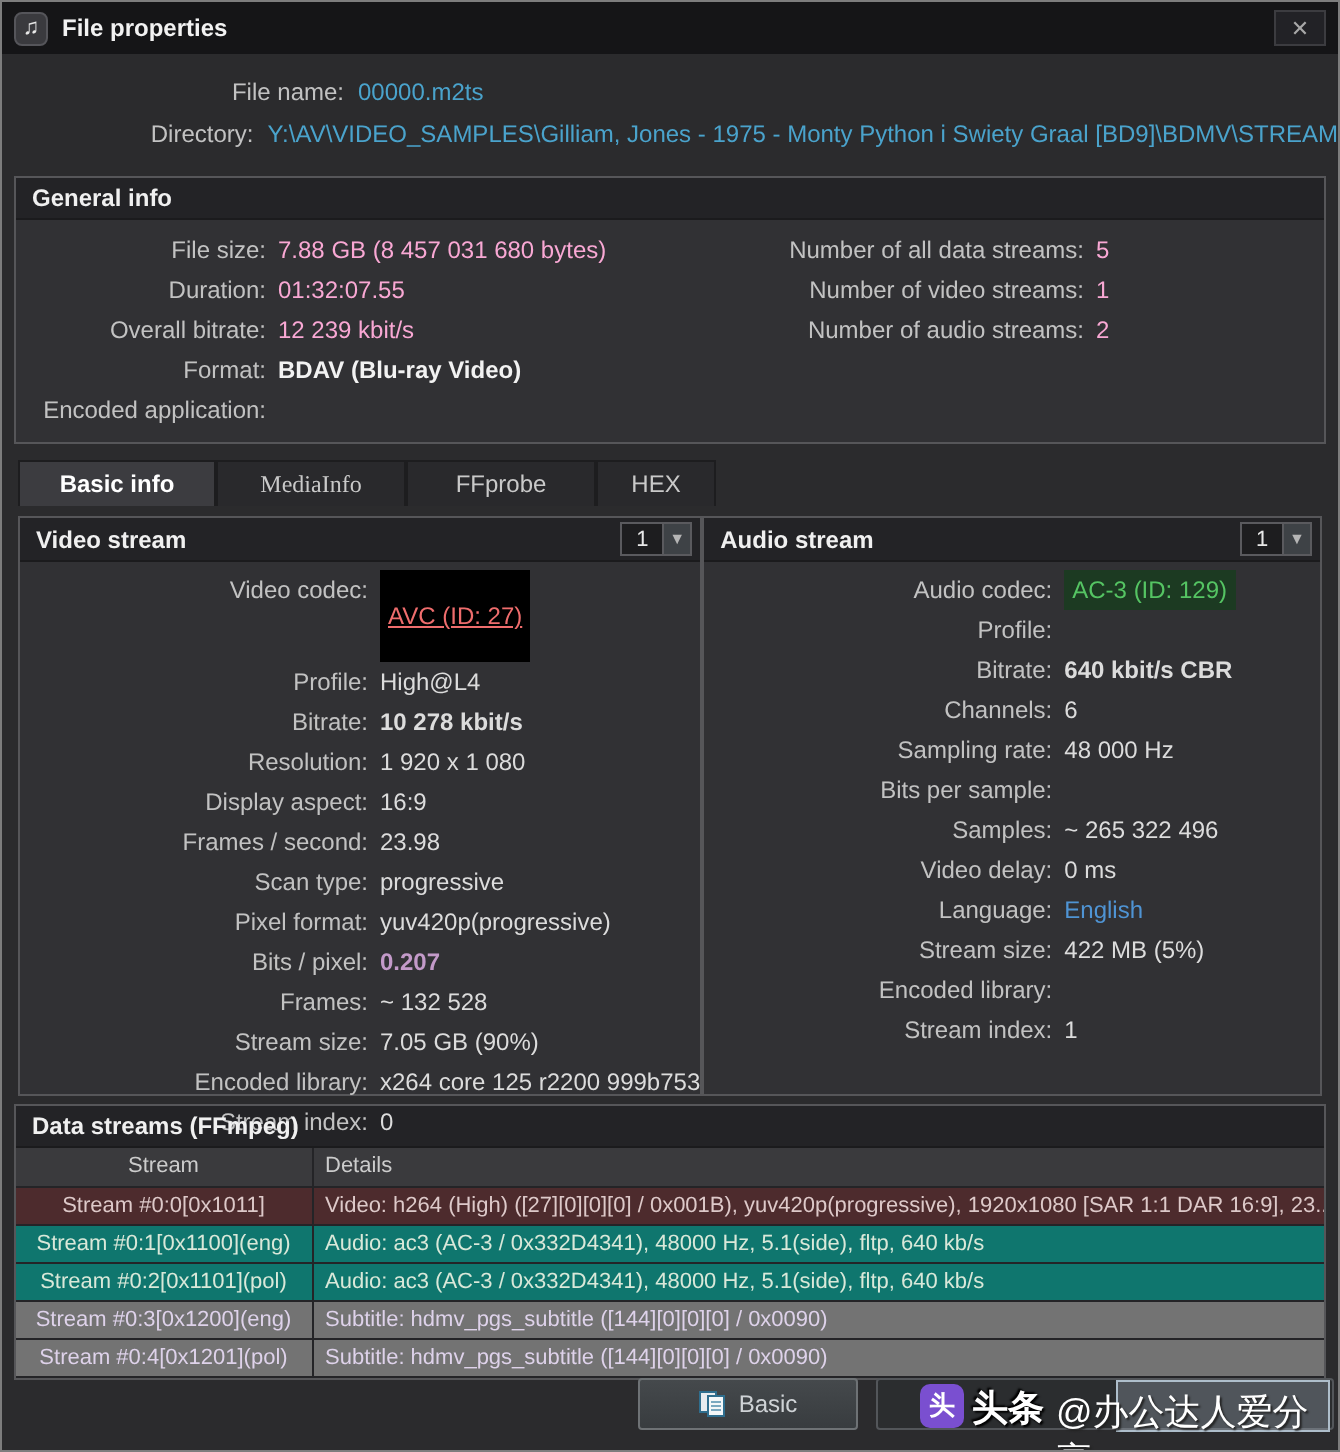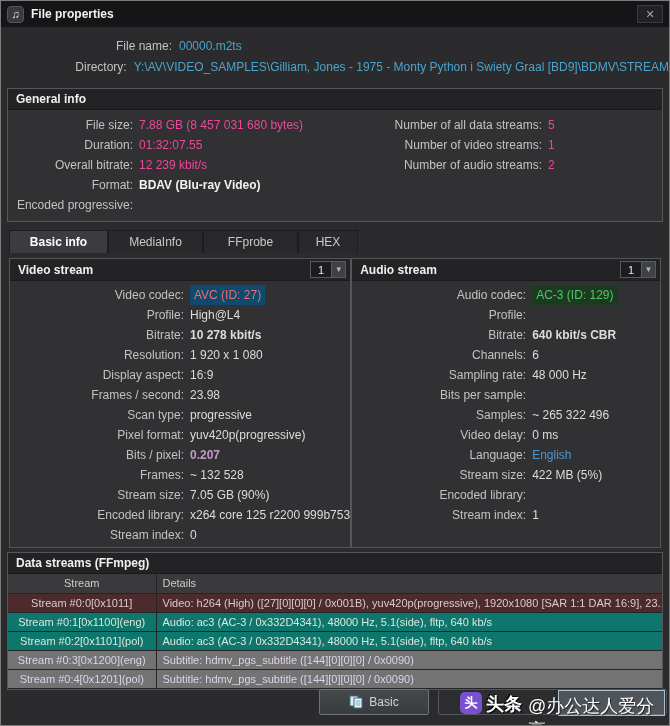--- a/index.html
+++ b/index.html
@@ -27,44 +27,44 @@
   .group{ margin:4px 6px 0 6px; border:1px solid #565659; background:#313134; }
   .group-header{ background:#232326; border-bottom:1px solid #1b1b1d; padding:3px 8px;
     font-weight:bold; color:#f0f0f0; }
   
   .gen-content{ display:flex; padding:5px 0 6px 0; }
   .gen-col-left{ width:365px; }
   .gen-col-right{ flex:1; }
   .grow{ display:flex; line-height:20px; }
   .glabel{ width:131px; text-align:right; padding-right:6px; color:#c2c2c2; }
   .glabel2{ width:175px; text-align:right; padding-right:6px; color:#c2c2c2; }
-  .gvalue{ color:#ec4899; white-space:nowrap; }
+  .gvalue{ color:#f9a8d4; white-space:nowrap; }
   .v-bold{ font-weight:bold; color:#f2f2f2; }
   
   .tabs{ display:flex; margin:8px 0 0 8px; height:23px; }
   .tab{ display:flex; align-items:center; justify-content:center; background:#29292c;
     border:1px solid #1d1d1f; border-bottom:none; color:#c9c9c9; cursor:pointer; }
   .tab.active{ background:#3c3c40; font-weight:bold; color:#ffffff; }
-  .tab-basic{ width:99px; } .tab-media{ width:95px; } .tab-ffprobe{ width:95px; } .tab-hex{ width:60px; }
+  .tab-basic{ width:99px; } .tab-media{ width:95px;font-family:Liberation Serif, serif; } .tab-ffprobe{ width:95px; } .tab-hex{ width:60px; }
   
   .panels{ display:flex; margin:5px 8px 0 8px; }
   .panel{ flex:1; border:1px solid #565659; background:#313134; height:290px; }
   .panel-header{ display:flex; align-items:center; background:#232326; border-bottom:1px solid #1b1b1d;
     padding:2px 4px 2px 8px; height:22px; }
   .panel-title{ font-weight:bold; color:#f0f0f0; flex:1; }
   .spinner{ display:flex; height:17px; cursor:pointer; }
   .spin-val{ width:22px; background:#1d1d1f; border:1px solid #5a5a5e; color:#e8e8e8;
     display:flex; align-items:center; justify-content:center; font-size:11px; }
   .spin-btn{ width:14px; background:#3e4246; border:1px solid #5a5a5e; border-left:none; color:#b5b5b5;
     display:flex; align-items:center; justify-content:center; font-size:8px; }
   .panel-body{ padding-top:4px; }
   .prow{ display:flex; line-height:20px; }
   .plabel{ width:180px; text-align:right; padding-right:6px; color:#c2c2c2; white-space:nowrap; }
   .pvalue{ color:#dcdcdc; white-space:nowrap; }
-  .badge-video{ color:#ef6d6d; background:#0c4a6e; padding:0 4px; }
+  .badge-video{ color:#ef6d6d; background:#000000; padding:13px 4px;text-decoration:underline; }
   .badge-audio{ color:#55c463; background:#1c3a22; padding:0 4px; }
   .v-purple{ color:#c39ac9; font-weight:bold; }
   .v-blue{ color:#4f94d4; }
   
   .ds-table{ width:100%; border-collapse:collapse; table-layout:fixed; font-size:11px; }
   .ds-table th, .ds-table td{ height:19px; padding:0 6px; border-bottom:1px solid #242427;
     overflow:hidden; white-space:nowrap; }
   .ds-table th{ background:#3a3a3d; color:#cccccc; font-weight:normal; text-align:left; }
   .col-stream{ width:148px; text-align:center !important; border-right:1px solid #242427; }
   tr.row-video td{ background:#4d2b2d; color:#ddc9c9; }
@@ -126,21 +126,21 @@
           </div>
         <div class="grow">
             <span class="glabel">Overall bitrate:</span>
             <span class="gvalue">12 239 kbit/s</span>
           </div>
         <div class="grow">
             <span class="glabel">Format:</span>
             <span class="gvalue v-bold">BDAV (Blu-ray Video)</span>
           </div>
         <div class="grow">
-            <span class="glabel">Encoded progressive:</span>
+            <span class="glabel">Encoded application:</span>
             <span class="gvalue"></span>
           </div>
       </div>
       <div class="gen-col-right">
         <div class="grow">
             <span class="glabel2">Number of all data streams:</span>
             <span class="gvalue">5</span>
           </div>
         <div class="grow">
             <span class="glabel2">Number of video streams:</span>

